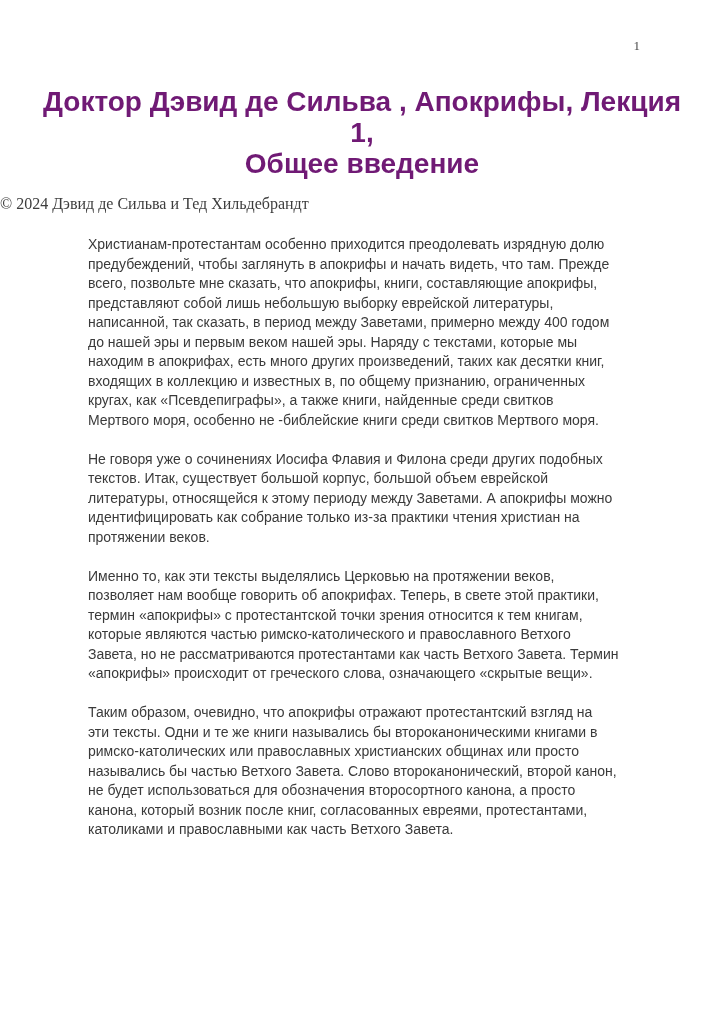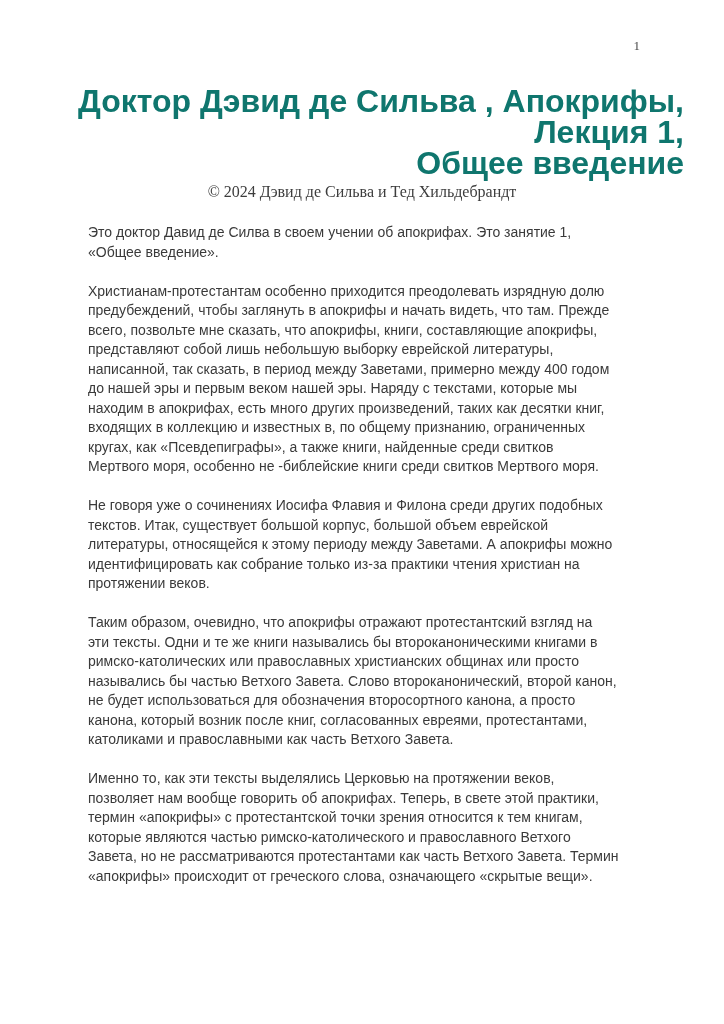--- a/index.html
+++ b/index.html
@@ -18,30 +18,30 @@
   .page-number {
     position: absolute;
     top: 38px;
     right: 84px;
     font-family: "Liberation Serif", serif;
     font-size: 13px;
     color: #4a4a4a;
   }
   .doc-title {
     margin: 86px 40px 0 40px;
-    text-align: right;
+    text-align: center;
     font-weight: bold;
-    font-size: 32px;
+    font-size: 28px;
     line-height: 31px;
-    color: #0f766e;
+    color: #701a75;
     white-space: pre-line;
   }
   .copyright {
-    margin-top: 3px;
-    text-align: center;
+    margin-top: 15px;
+    text-align: left;
     font-family: "Liberation Serif", serif;
     font-size: 16px;
     line-height: 20px;
     color: #3d3d3d;
   }
   .body-text {
     margin: 21px 56px 0 88px;
     font-size: 14px;
     line-height: 19.5px;
     color: #3a3a3a;
@@ -57,45 +57,43 @@
 <div class="page">
 
   <div class="page-number">1</div>
 
   <h1 class="doc-title">Доктор Дэвид де Сильва , Апокрифы, Лекция 1,
 Общее введение</h1>
 
   <div class="copyright">© 2024 Дэвид де Сильва и Тед Хильдебрандт</div>
 
   <div class="body-text">
-    <p>Это доктор Давид де Силва в своем учении об апокрифах. Это занятие 1,
-«Общее введение».</p>
     <p>Христианам-протестантам особенно приходится преодолевать изрядную долю
 предубеждений, чтобы заглянуть в апокрифы и начать видеть, что там. Прежде
 всего, позвольте мне сказать, что апокрифы, книги, составляющие апокрифы,
 представляют собой лишь небольшую выборку еврейской литературы,
 написанной, так сказать, в период между Заветами, примерно между 400 годом
 до нашей эры и первым веком нашей эры. Наряду с текстами, которые мы
 находим в апокрифах, есть много других произведений, таких как десятки книг,
 входящих в коллекцию и известных в, по общему признанию, ограниченных
 кругах, как «Псевдепиграфы», а также книги, найденные среди свитков
 Мертвого моря, особенно не -библейские книги среди свитков Мертвого моря.</p>
     <p>Не говоря уже о сочинениях Иосифа Флавия и Филона среди других подобных
 текстов. Итак, существует большой корпус, большой объем еврейской
 литературы, относящейся к этому периоду между Заветами. А апокрифы можно
 идентифицировать как собрание только из-за практики чтения христиан на
 протяжении веков.</p>
+    <p>Именно то, как эти тексты выделялись Церковью на протяжении веков,
+позволяет нам вообще говорить об апокрифах. Теперь, в свете этой практики,
+термин «апокрифы» с протестантской точки зрения относится к тем книгам,
+которые являются частью римско-католического и православного Ветхого
+Завета, но не рассматриваются протестантами как часть Ветхого Завета. Термин
+«апокрифы» происходит от греческого слова, означающего «скрытые вещи».</p>
     <p>Таким образом, очевидно, что апокрифы отражают протестантский взгляд на
 эти тексты. Одни и те же книги назывались бы второканоническими книгами в
 римско-католических или православных христианских общинах или просто
 назывались бы частью Ветхого Завета. Слово второканонический, второй канон,
 не будет использоваться для обозначения второсортного канона, а просто
 канона, который возник после книг, согласованных евреями, протестантами,
 католиками и православными как часть Ветхого Завета.</p>
-    <p>Именно то, как эти тексты выделялись Церковью на протяжении веков,
-позволяет нам вообще говорить об апокрифах. Теперь, в свете этой практики,
-термин «апокрифы» с протестантской точки зрения относится к тем книгам,
-которые являются частью римско-католического и православного Ветхого
-Завета, но не рассматриваются протестантами как часть Ветхого Завета. Термин
-«апокрифы» происходит от греческого слова, означающего «скрытые вещи».</p>
   </div>
 
 </div>
 
 </body></html>

